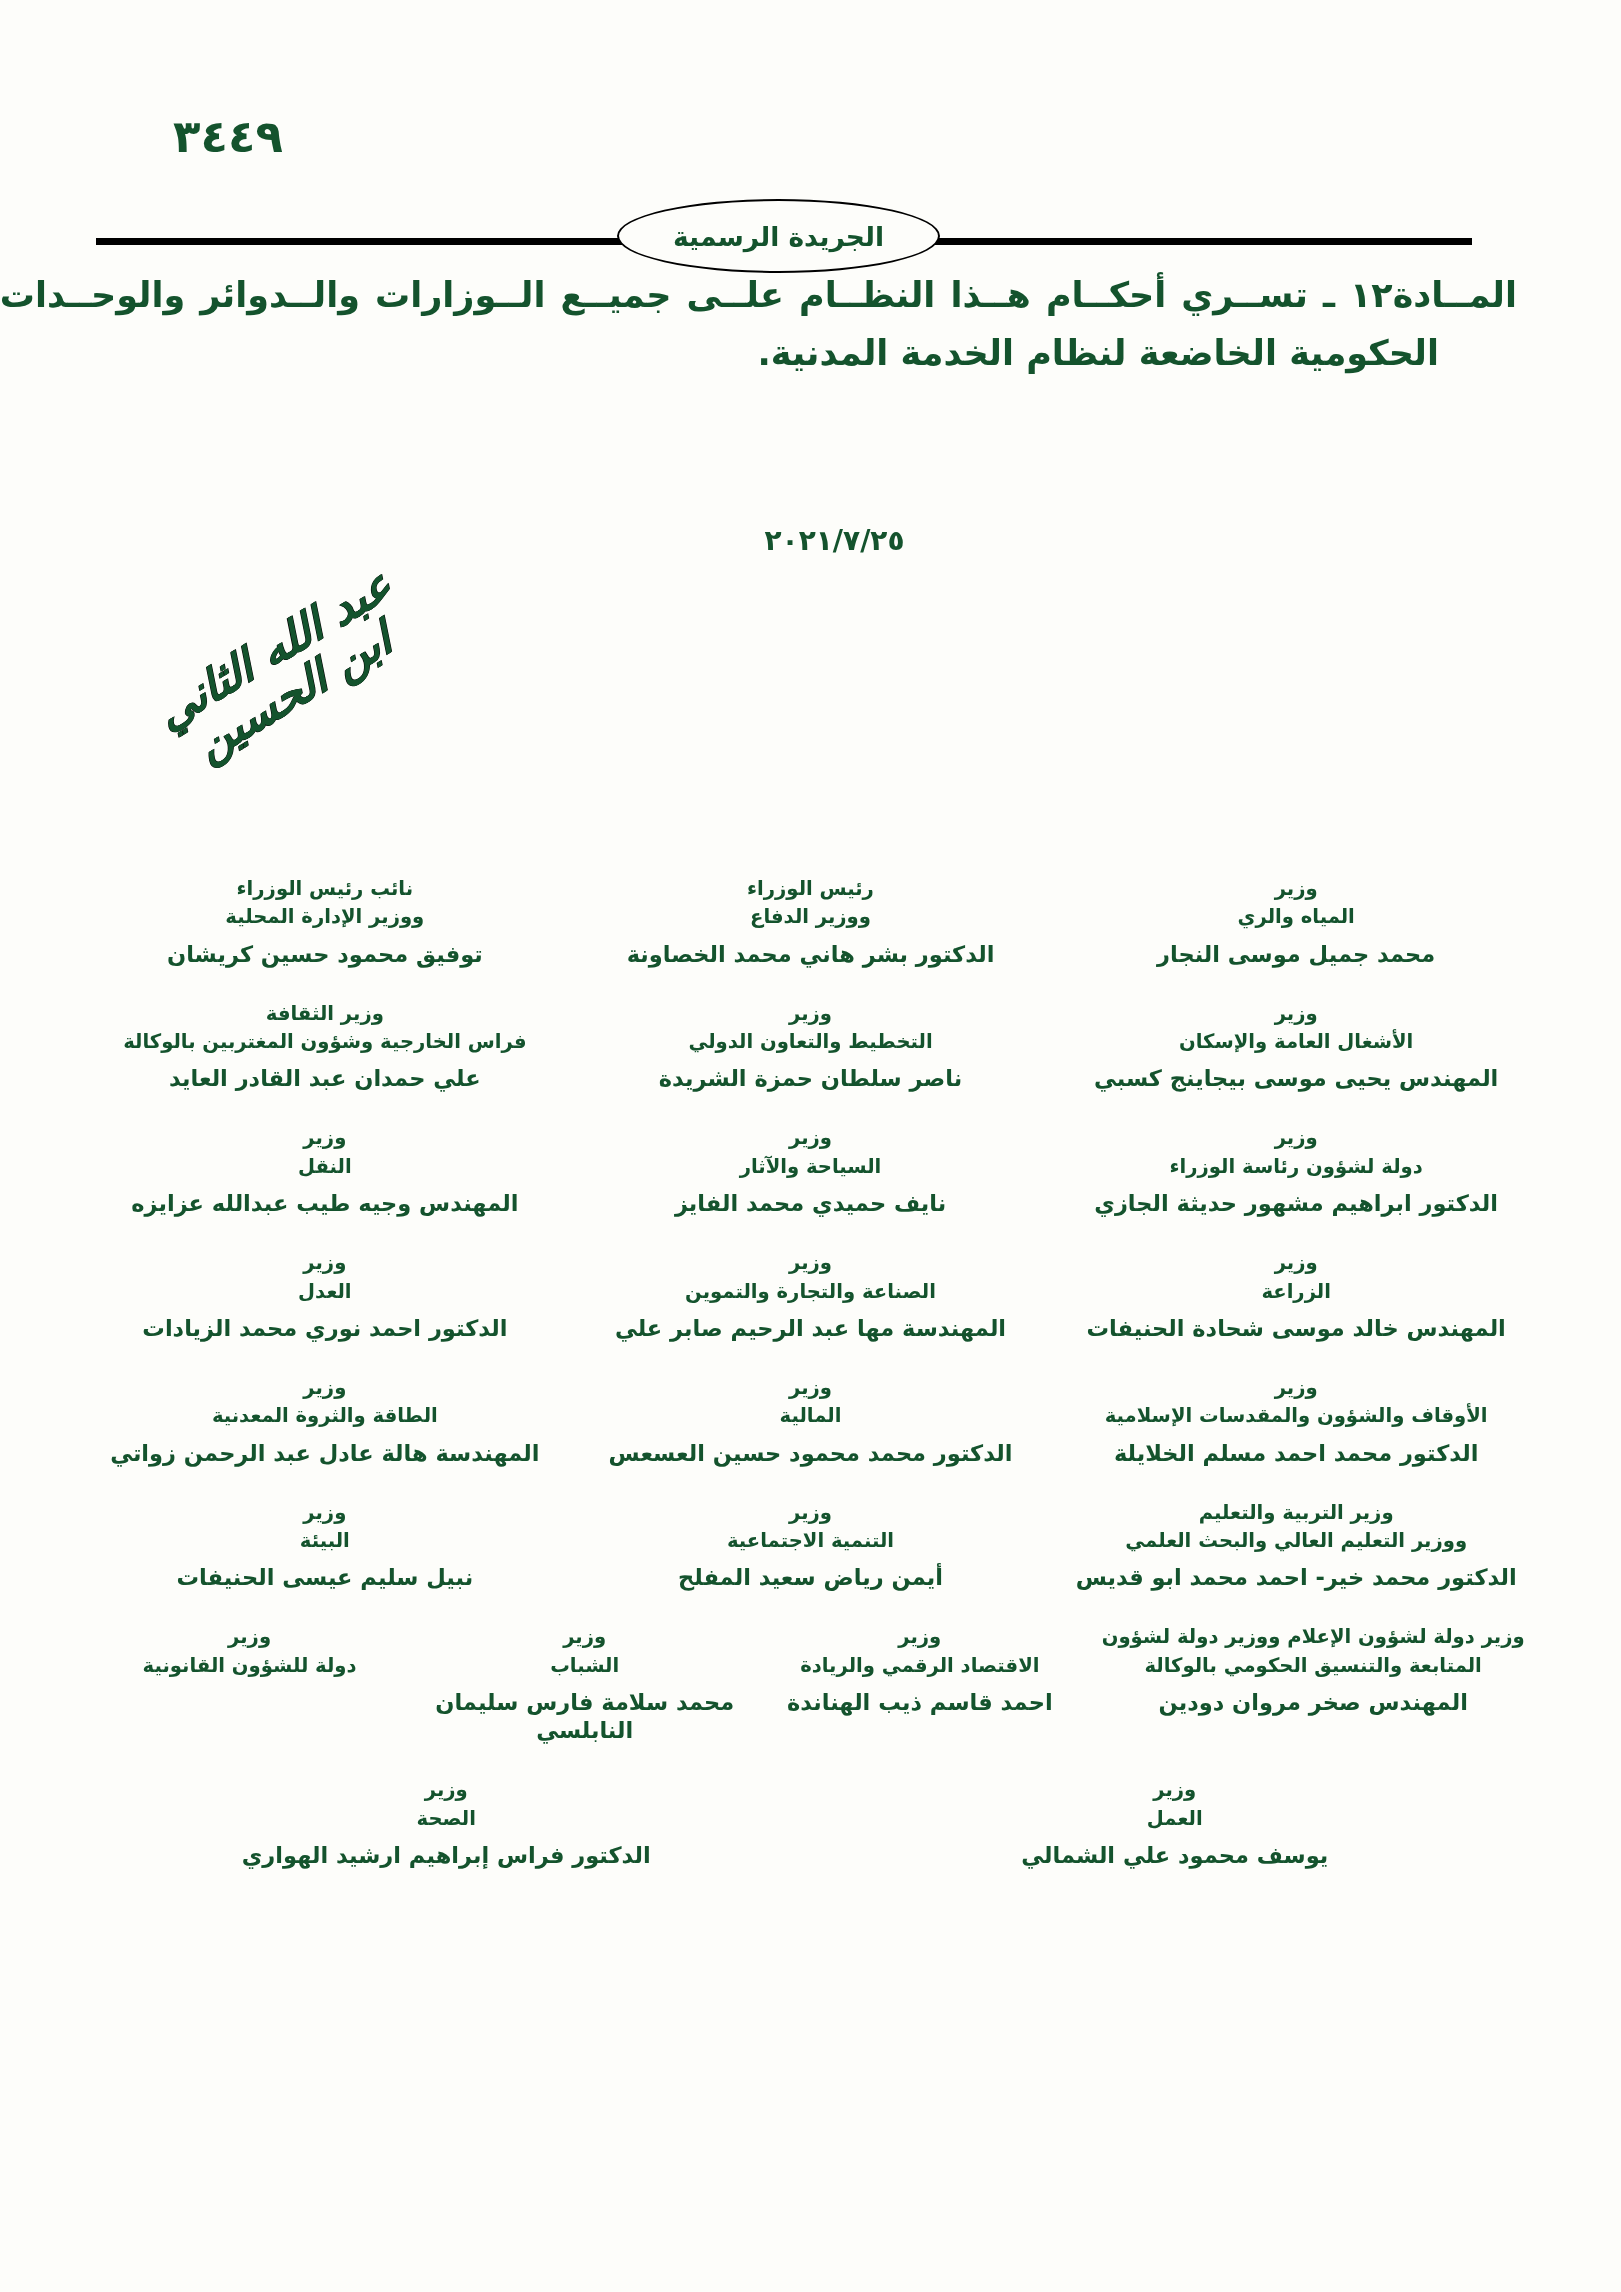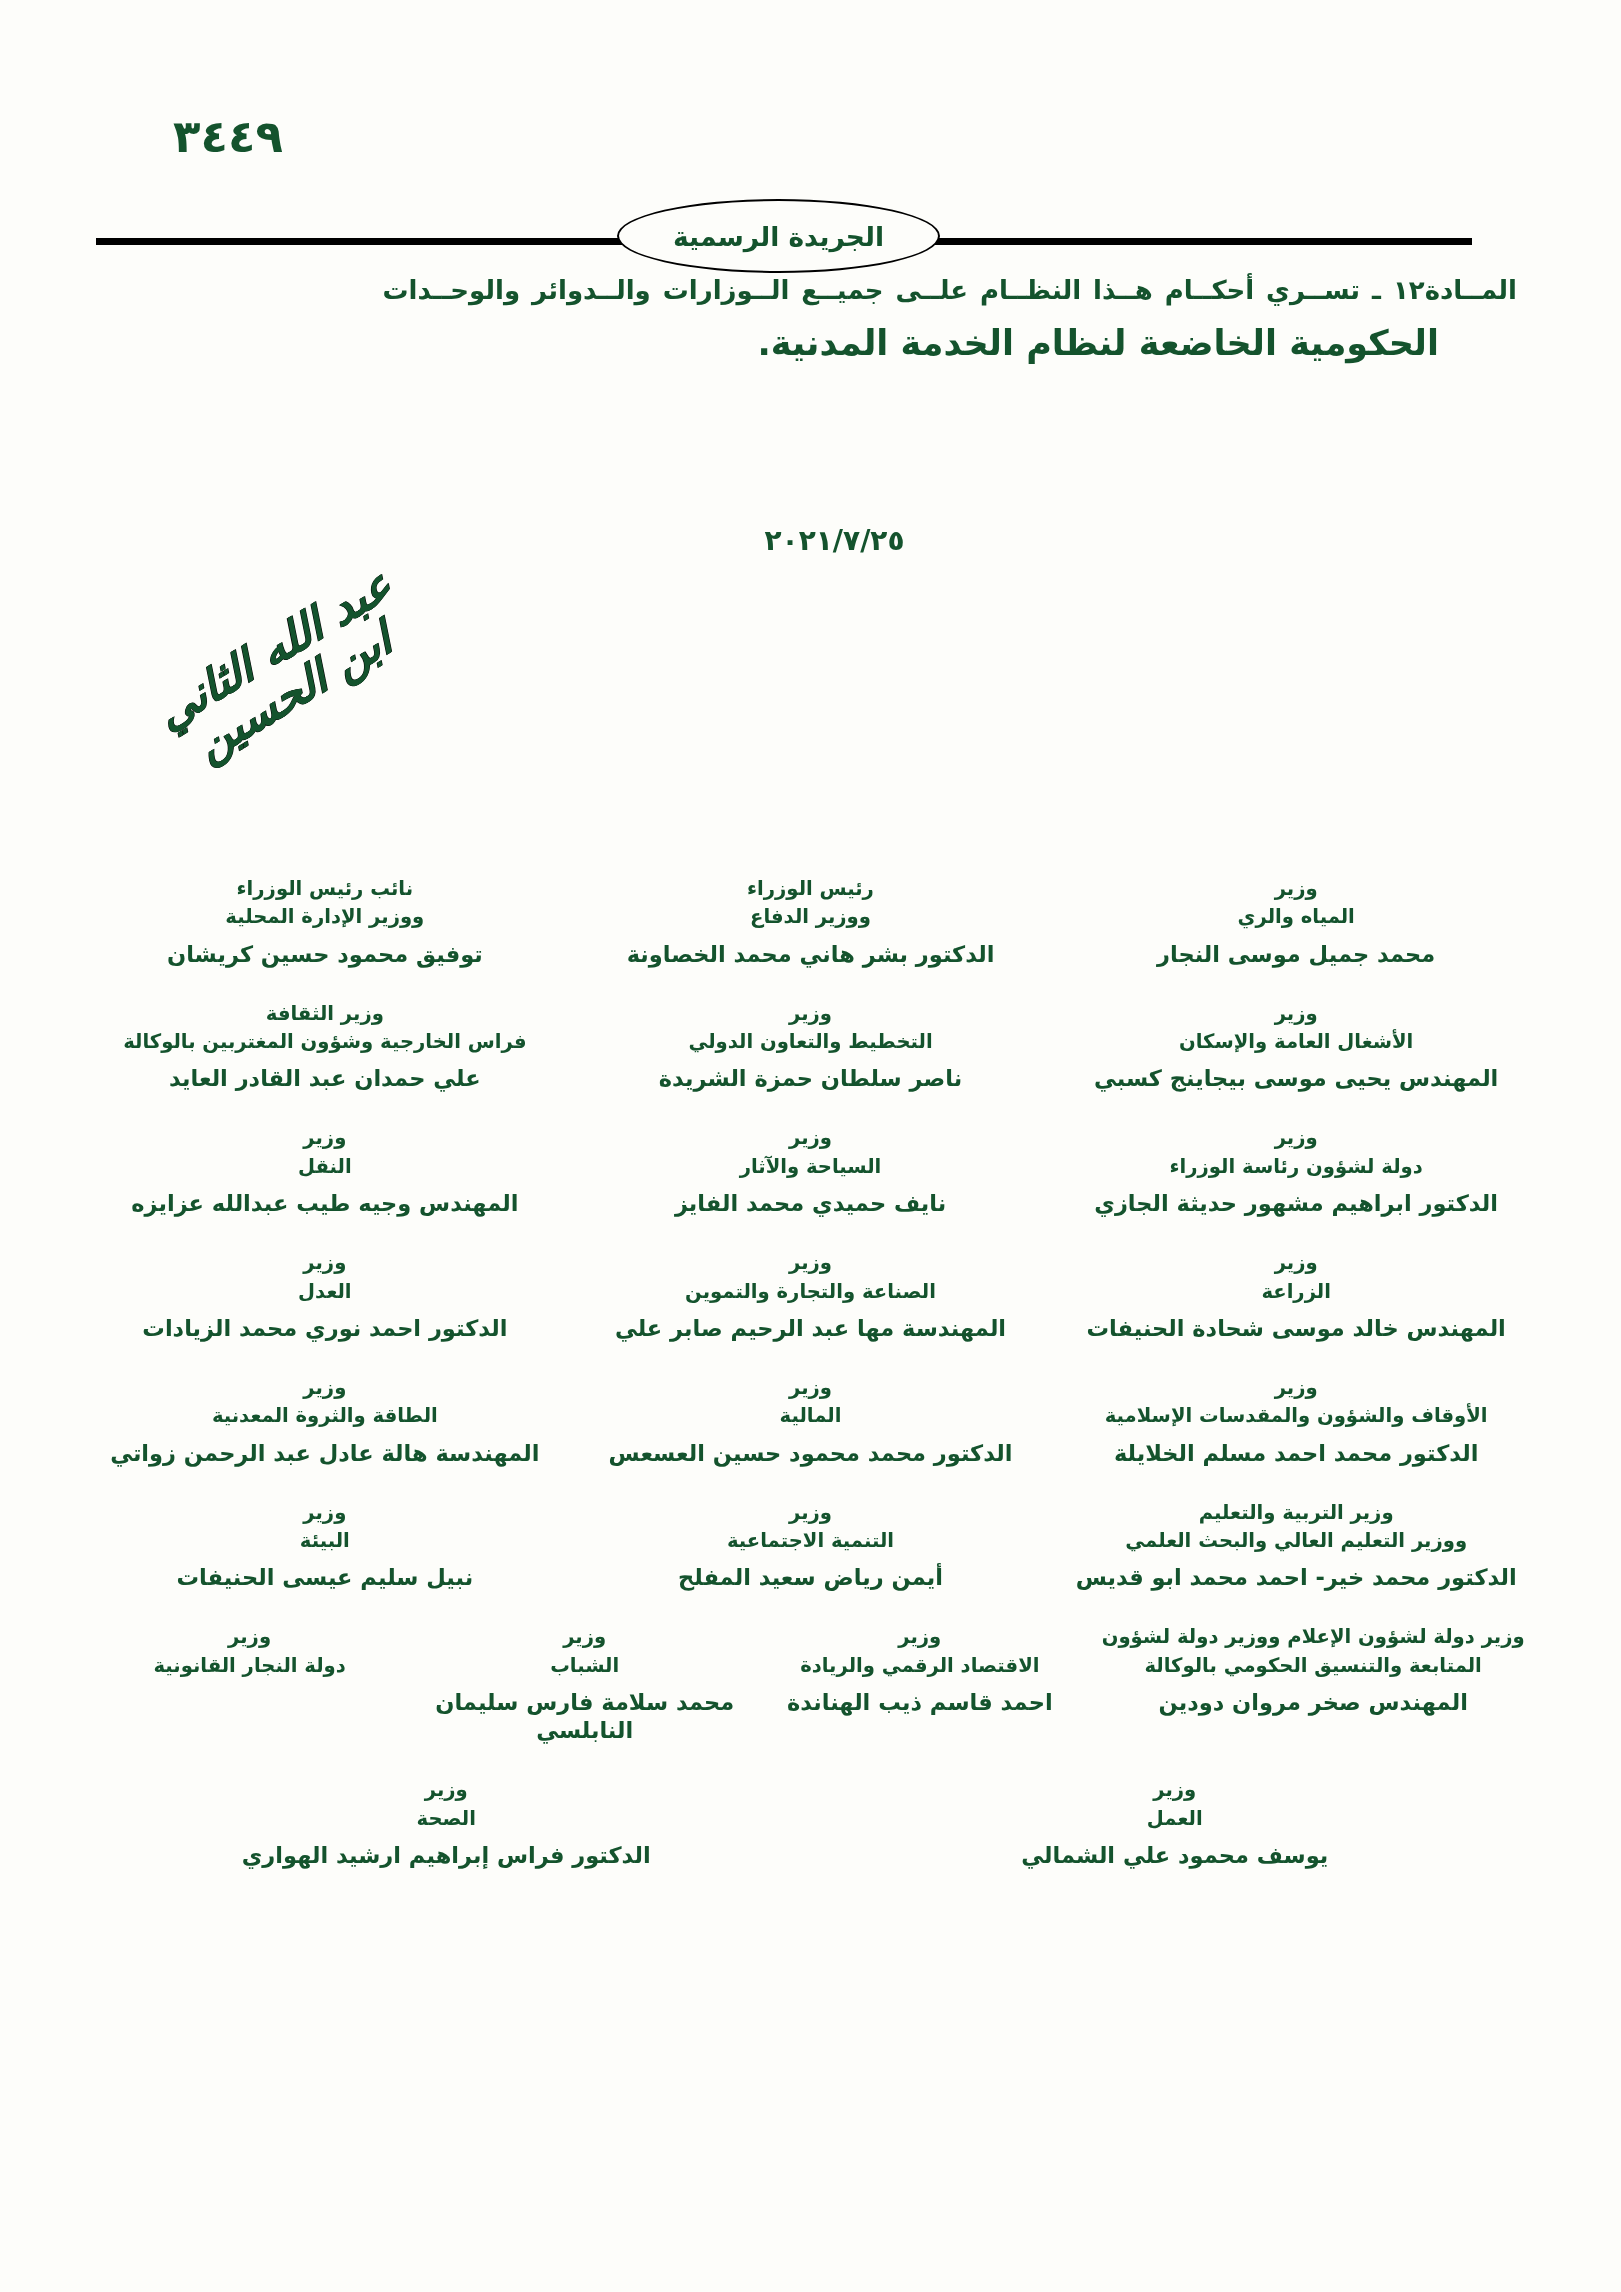--- a/index.html
+++ b/index.html
@@ -33,21 +33,21 @@
     display:flex; align-items:center; justify-content:center;
   }
   .oval-text { font-size:26.5px; font-weight:bold; }
 
   
   .article {
     position:absolute; top:275px; right:104px; left:104px;
     text-align:right;
   }
   .a-line1 {
-    font-size:26px; font-weight:bold; word-spacing:2.9px; white-space:nowrap;
+    font-size:35px; font-weight:bold; word-spacing:2.9px; white-space:nowrap;
   }
   .a-line2 {
     font-size:35px; font-weight:bold; margin-top:17.6px; padding-right:78px;
   }
 
   
   .date {
     position:absolute; top:524px; left:0; width:100%;
     text-align:center; font-size:28px; font-weight:bold;padding-left:48px;
   }
@@ -218,21 +218,21 @@
         <div class="m-title">الاقتصاد الرقمي والريادة</div>
         <div class="m-name">احمد قاسم ذيب الهناندة</div>
       </div>
       <div class="m-cell">
         <div class="m-title">وزير</div>
         <div class="m-title">الشباب</div>
         <div class="m-name">محمد سلامة فارس سليمان النابلسي</div>
       </div>
       <div class="m-cell">
         <div class="m-title">وزير</div>
-        <div class="m-title">دولة النجار القانونية</div>
+        <div class="m-title">دولة للشؤون القانونية</div>
       </div>
     </div>
 
     <div class="m-row">
       <div class="m-cell">
         <div class="m-title">وزير</div>
         <div class="m-title">العمل</div>
         <div class="m-name">يوسف محمود علي الشمالي</div>
       </div>
       <div class="m-cell">

